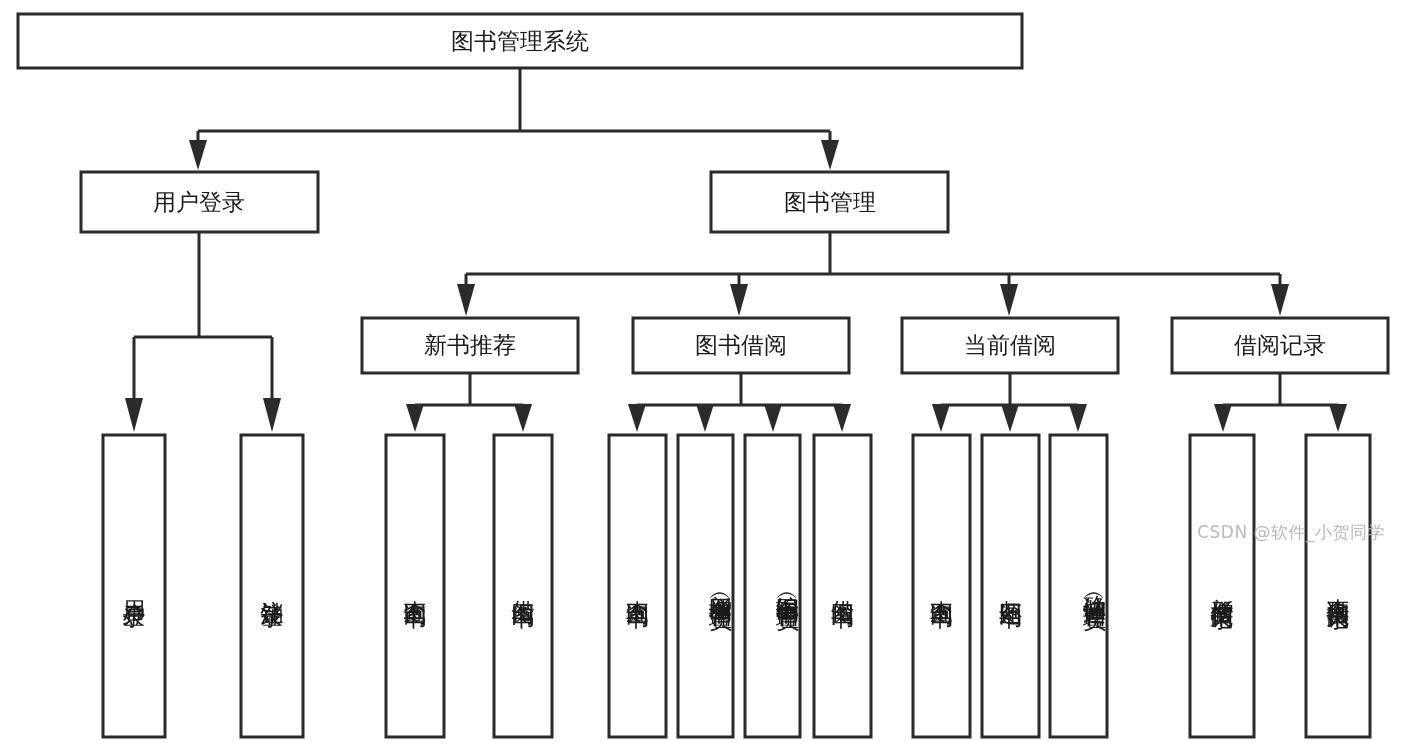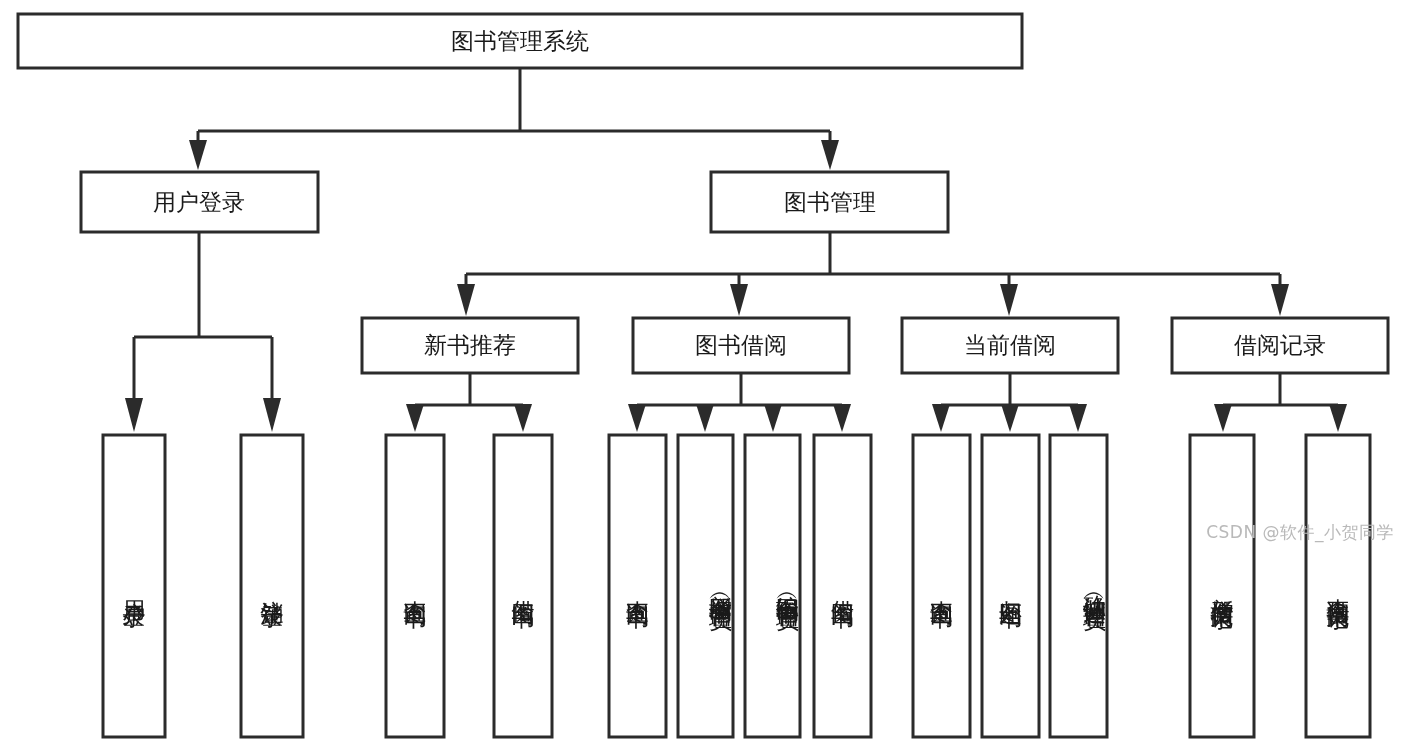--- a/index.html
+++ b/index.html
@@ -56,21 +56,21 @@
     line-height: 1.08;
     color: #1a1a1a;
     writing-mode: vertical-rl;
     text-orientation: upright;
     white-space: nowrap;
     letter-spacing: 2px;
     pointer-events: none;
   }
   .watermark {
     position: absolute;
-    right: 11px;
+    right: 20px;
     bottom: 6px;
     font-family: "DejaVu Sans", "Liberation Sans", sans-serif;
     font-size: 17px;
     color: #b9b9b9;
     letter-spacing: 0.5px;
     white-space: nowrap;
   }
 </style>
 </head>
 <body>

